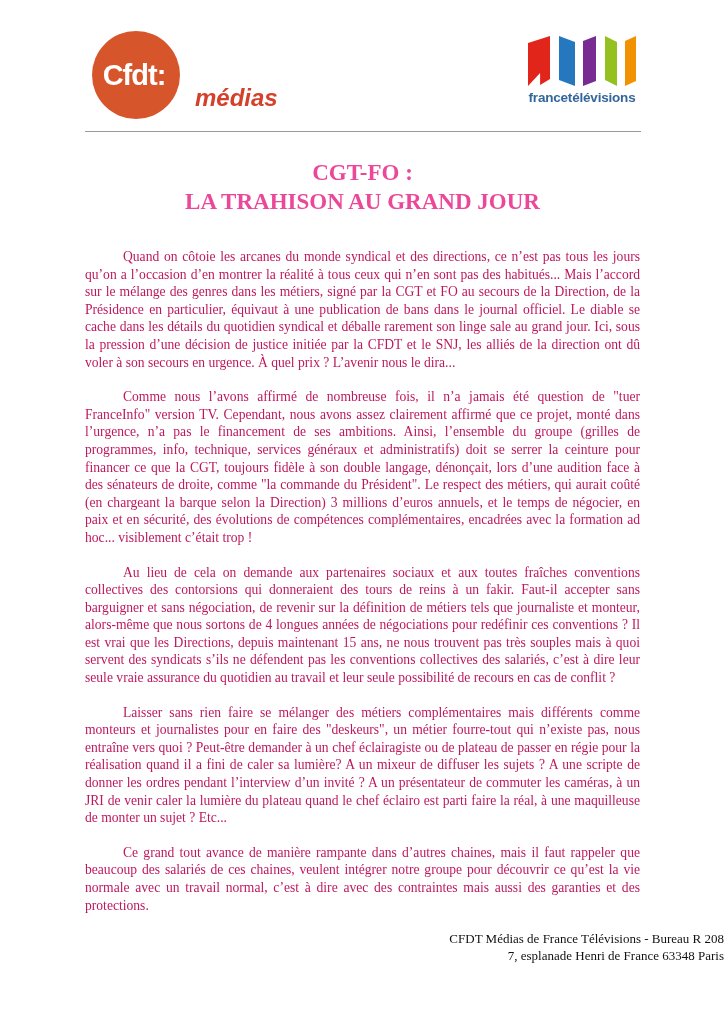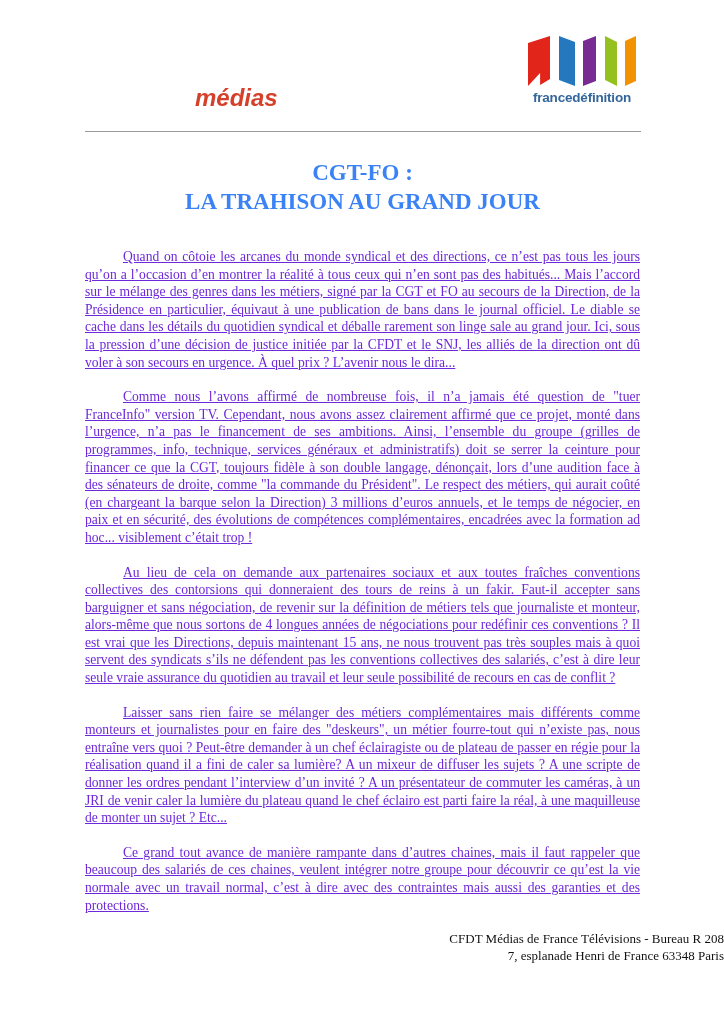--- a/index.html
+++ b/index.html
@@ -69,61 +69,63 @@
   }
 
   
   .doc-body { margin: 32px 84px 0 85px; }
   .doc-body p {
     margin: 0 0 17px 0;
     font-size: 13.6px;
     line-height: 17.6px;
     text-align: justify;
     text-indent: 38px;
-    color: #6d28d9;
-    text-decoration: underline;
+    color: #be185d;
   }
 
   
   .doc-footer {
     margin-top: 6px;
     text-align: right;
     font-size: 13px;
     line-height: 16.5px;
     color: #111111;
   }
 </style>
 </head>
 <body>
 
 <div class="page">
 
   <div class="header">
 
     <div class="cfdt-logo">
+      <div class="cfdt-circle" style="background: rgb(215, 85, 43);">
+        <span class="cfdt-word">Cfdt:</span>
+      </div>
       <span class="cfdt-medias" style="color: rgb(213, 64, 42);">médias</span>
     </div>
 
     <div class="ftv-logo">
       <div class="ftv-bars">
         <span class="ftv-bar b1" style="background: rgb(225, 37, 27);"></span>
         <span class="ftv-bar b2" style="background: rgb(37, 120, 190);"></span>
         <span class="ftv-bar b3" style="background: rgb(120, 43, 144);"></span>
         <span class="ftv-bar b4" style="background: rgb(148, 193, 31);"></span>
         <span class="ftv-bar b5" style="background: rgb(243, 146, 0);"></span>
       </div>
       <div class="ftv-word" style="color: rgb(51, 102, 155);">
-        <span class="light">france</span><span class="bold">définition</span>
+        <span class="light">france</span><span class="bold">télévisions</span>
       </div>
     </div>
 
     <div class="divider"></div>
   </div>
 
-  <div class="doc-title" style="color: #3b82f6;">
+  <div class="doc-title" style="color: #ec4899;">
     <div>CGT-FO :</div>
     <div>LA TRAHISON AU GRAND JOUR</div>
   </div>
 
   <div class="doc-body">
     <p>Quand on côtoie les arcanes du monde syndical et des directions, ce n’est pas tous les jours qu’on a l’occasion d’en montrer la réalité à tous ceux qui n’en sont pas des habitués... Mais l’accord sur le mélange des genres dans les métiers, signé par la CGT et FO au secours de la Direction, de la Présidence en particulier, équivaut à une publication de bans dans le journal officiel. Le diable se cache dans les détails du quotidien syndical et déballe rarement son linge sale au grand jour. Ici, sous la pression d’une décision de justice initiée par la CFDT et le SNJ, les alliés de la direction ont dû voler à son secours en urgence. À quel prix ? L’avenir nous le dira...</p>
     <p>Comme nous l’avons affirmé de nombreuse fois, il n’a jamais été question de "tuer FranceInfo" version TV. Cependant, nous avons assez clairement affirmé que ce projet, monté dans l’urgence, n’a pas le financement de ses ambitions. Ainsi, l’ensemble du groupe (grilles de programmes, info, technique, services généraux et administratifs) doit se serrer la ceinture pour financer ce que la CGT, toujours fidèle à son double langage, dénonçait, lors d’une audition face à des sénateurs de droite, comme "la commande du Président". Le respect des métiers, qui aurait coûté (en chargeant la barque selon la Direction) 3 millions d’euros annuels, et le temps de négocier, en paix et en sécurité, des évolutions de compétences complémentaires, encadrées avec la formation ad hoc... visiblement c’était trop !</p>
     <p>Au lieu de cela on demande aux partenaires sociaux et aux toutes fraîches conventions collectives des contorsions qui donneraient des tours de reins à un fakir. Faut-il accepter sans barguigner et sans négociation, de revenir sur la définition de métiers tels que journaliste et monteur, alors-même que nous sortons de 4 longues années de négociations pour redéfinir ces conventions ? Il est vrai que les Directions, depuis maintenant 15 ans, ne nous trouvent pas très souples mais à quoi servent des syndicats s’ils ne défendent pas les conventions collectives des salariés, c’est à dire leur seule vraie assurance du quotidien au travail et leur seule possibilité de recours en cas de conflit ?</p>
     <p>Laisser sans rien faire se mélanger des métiers complémentaires mais différents comme monteurs et journalistes pour en faire des "deskeurs", un métier fourre-tout qui n’existe pas, nous entraîne vers quoi ? Peut-être demander à un chef éclairagiste ou de plateau de passer en régie pour la réalisation quand il a fini de caler sa lumière? A un mixeur de diffuser les sujets ? A une scripte de donner les ordres pendant l’interview d’un invité ? A un présentateur de commuter les caméras, à un JRI de venir caler la lumière du plateau quand le chef éclairo est parti faire la réal, à une maquilleuse de monter un sujet ? Etc...</p>
     <p>Ce grand tout avance de manière rampante dans d’autres chaines, mais il faut rappeler que beaucoup des salariés de ces chaines, veulent intégrer notre groupe pour découvrir ce qu’est la vie normale avec un travail normal, c’est à dire avec des contraintes mais aussi des garanties et des protections.</p>

